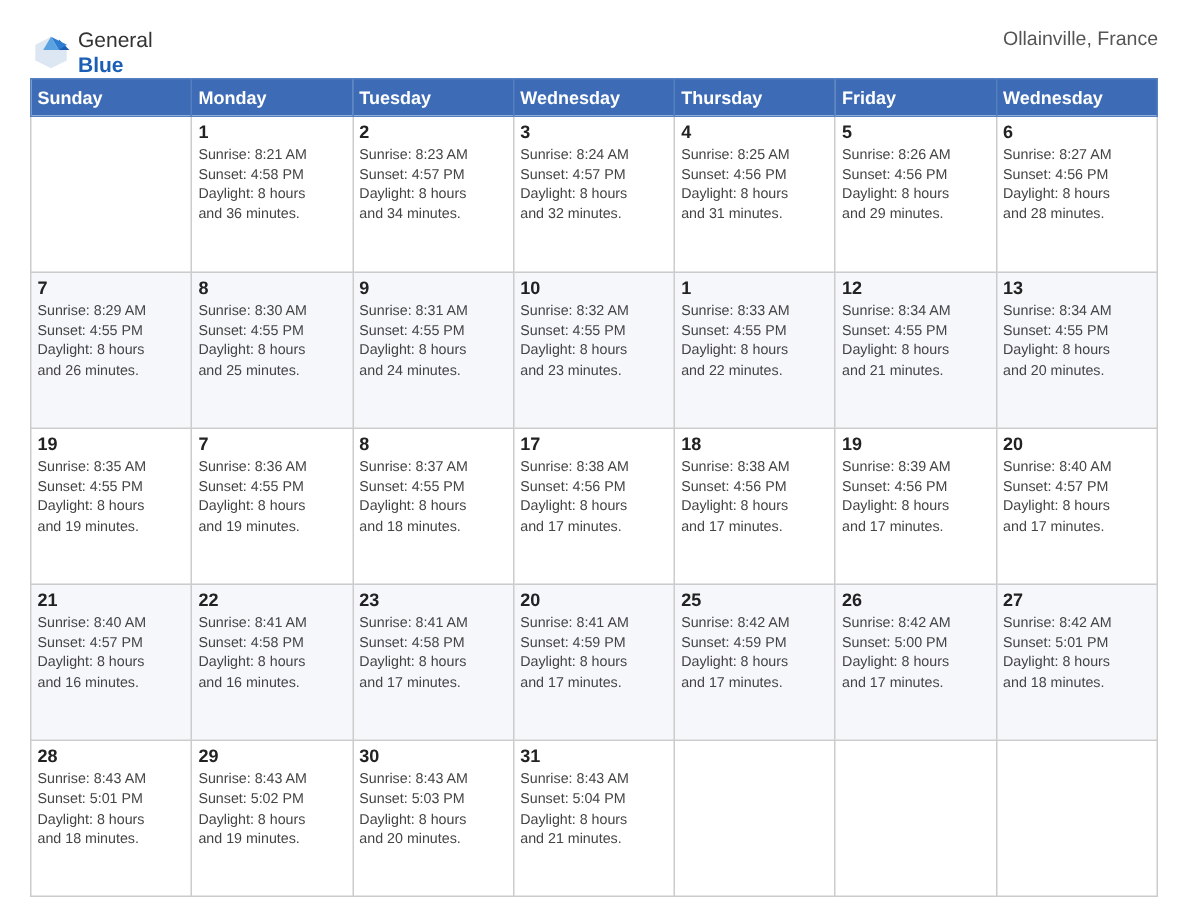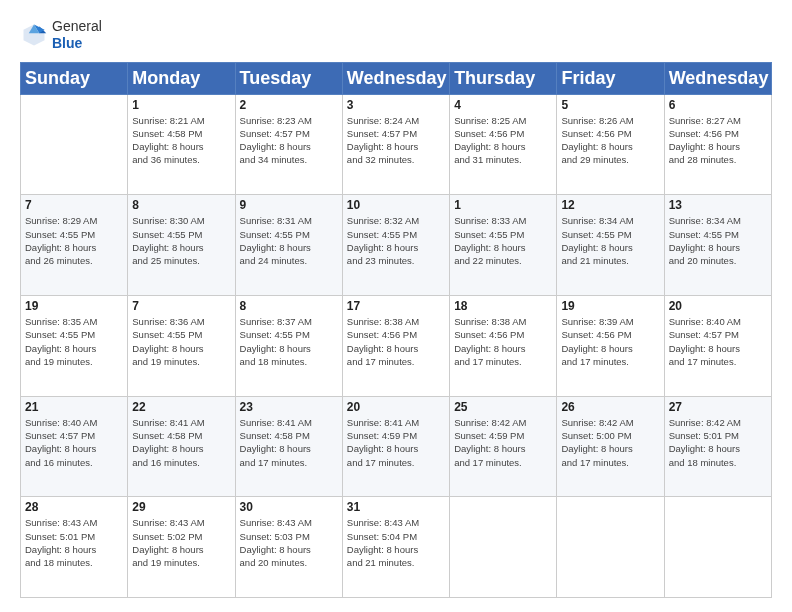--- a/index.html
+++ b/index.html
@@ -14,21 +14,20 @@
       width: 792px;
       height: 612px;
       padding: 18px 20px 14px 20px;
       display: flex;
       flex-direction: column;
     }
     .header {
       display: flex;
       justify-content: space-between;
       align-items: flex-start;
-      margin-bottom: 10px;
     }
     .logo {
       display: flex;
       align-items: center;
       gap: 4px;
     }
     .logo-text {
       font-size: 14px;
       line-height: 1.2;
       color: #333;
@@ -54,21 +53,21 @@
     .calendar {
       flex: 1;
       border: 1px solid #ccc;
       border-collapse: collapse;
       width: 100%;
       table-layout: fixed;
     }
     .calendar th {
       background: #3d6bb5;
       color: #fff;
-      font-size: 18px;
+      font-size: 12px;
       font-weight: bold;
       padding: 5px 4px;
       text-align: left;
       border: 1px solid #5580c0;
     }
     .calendar td {
       border: 1px solid #ccc;
       vertical-align: top;
       padding: 3px 4px;
       font-size: 10px;
@@ -105,20 +104,21 @@
         <polygon points="22,6 30,14 22,14" fill="#1a5fb4"></polygon>
         <polygon points="16,4 28,10 22,14" fill="#2d7dd2"></polygon>
         <polygon points="16,4 22,14 10,14" fill="#5ba3e0"></polygon>
       </svg>
       <div class="logo-text">
         <span class="general">General</span>
         <span class="blue">Blue</span>
       </div>
     </div>
     <div class="title-area">
+      <div class="location">Ollainville, France</div>
     </div>
   </div>
 
   <table class="calendar">
     <thead>
       <tr>
       <th>Sunday</th>
           <th>Monday</th>
           <th>Tuesday</th>
           <th>Wednesday</th>

